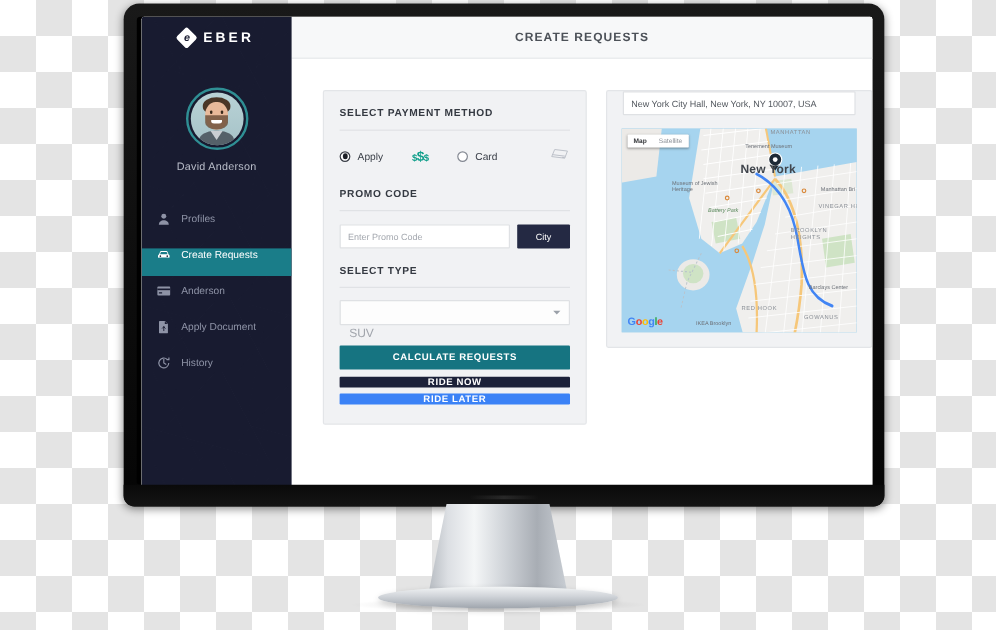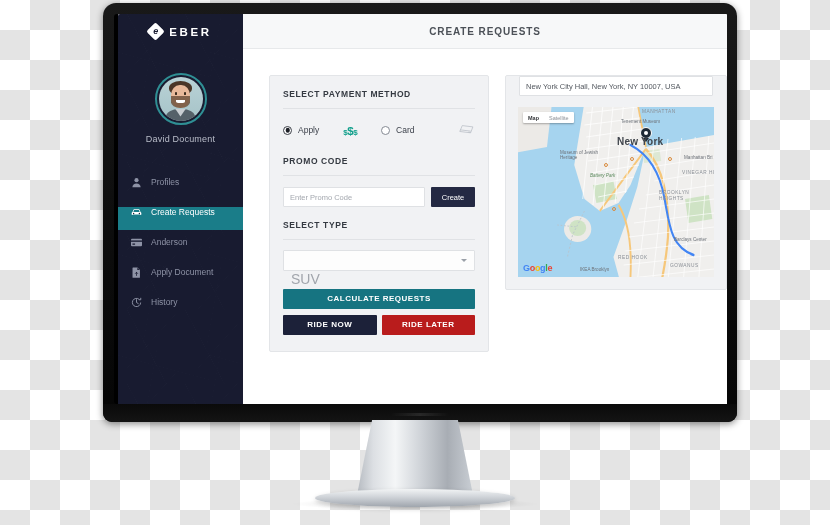--- a/index.html
+++ b/index.html
@@ -151,35 +151,35 @@
   .btn-apply {
     width:44px; height:20px; background:#242943; color:#fff; border:none; border-radius:1px;
     font-size:7.5px; font-family:inherit; cursor:pointer;
   }
 
   .select-wrap { padding:10px 13px 0; }
   .select-box {
     height:21px; background:#fdfdfd; border:1px solid #dfe1e4; border-radius:1px;
     display:flex; align-items:center; padding:0 7px; cursor:pointer;
   }
-  .select-val { font-size:14px; color:#a1a5ac; flex:1;margin-top:36px; }
+  .select-val { font-size:10px; color:#a1a5ac; flex:1;margin-top:36px; }
   .caret { width:0;height:0;border-left:3px solid transparent;border-right:3px solid transparent;border-top:3.5px solid #9aa0a8; }
 
   .btn-stack { padding:16px 13px 0; }
   .btn-estimate {
     width:100%; height:20px; background:#167481; color:#fff; border:none; border-radius:1px;
     font-size:8px; letter-spacing:.5px; font-family:inherit; cursor:pointer; font-weight:600;
   }
-  .btn-pair { display:flex; gap:5px; margin-top:6px; }
+  .btn-pair { display:flex; gap:5px; margin-top:6px;flex-direction:column; }
   .btn-now, .btn-later {
     flex:1; height:20px; border:none; border-radius:1px; color:#fff;
     font-size:8px; letter-spacing:.5px; font-family:inherit; cursor:pointer; font-weight:600;
   }
   .btn-now { background:#1c2139; }
-  .btn-later { background:#b91c1c; }
+  .btn-later { background:#3b82f6; }
 
   
   .card-right { flex:1; min-width:0; padding-bottom:12px; }
   .addr-label { font-size:8.5px; color:#3f444c; padding:13px 13px 8px; }
   .addr-input {
     display:block; width:calc(100% - 26px); margin:0 13px; height:20px; background:#fff;
     border:1px solid #dfe1e4; border-radius:1px; font-size:7.5px; color:#53585f;
     padding:0 6px; font-family:inherit; outline:none;
   }
 
@@ -231,21 +231,21 @@
                 <span class="av-body"></span>
                   <span class="av-shirt"></span>
                 <span class="av-hair"></span>
                   <span class="av-face"></span>
                 <span class="av-eyeL"></span>
                   <span class="av-eyeR"></span>
                 <span class="av-beard"></span>
                   <span class="av-smile"></span>
               </div>
             </div>
-            <div class="profile-name">David Document</div>
+            <div class="profile-name">David Anderson</div>
           </div>
 
           <nav class="nav">
             <div class="nav-item">
               <span class="ico">
                 <svg viewBox="0 0 16 16" width="11" height="11" fill="currentColor">
                     <circle cx="8" cy="4.6" r="3"></circle>
                     <path d="M2 15c0-3.3 2.7-5.4 6-5.4s6 2.1 6 5.4z"></path>
                   </svg>
               </span>
@@ -326,21 +326,21 @@
                       <path d="M14.6 12.4l3.2.4"></path>
                   </svg>
                 </span>
               </div>
 
               <div class="sec-title">PROMO CODE</div>
               <div class="sec-rule"></div>
 
               <div class="promo-row">
                 <input class="promo-input" type="text" placeholder="Enter Promo Code" style="">
-                <button class="btn-apply">Create</button>
+                <button class="btn-apply">City</button>
               </div>
 
               <div class="sec-title">SELECT TYPE</div>
               <div class="sec-rule"></div>
 
               <div class="select-wrap">
                 <div class="select-box">
                   <span class="select-val">SUV</span>
                   <span class="caret"></span>
                 </div>

